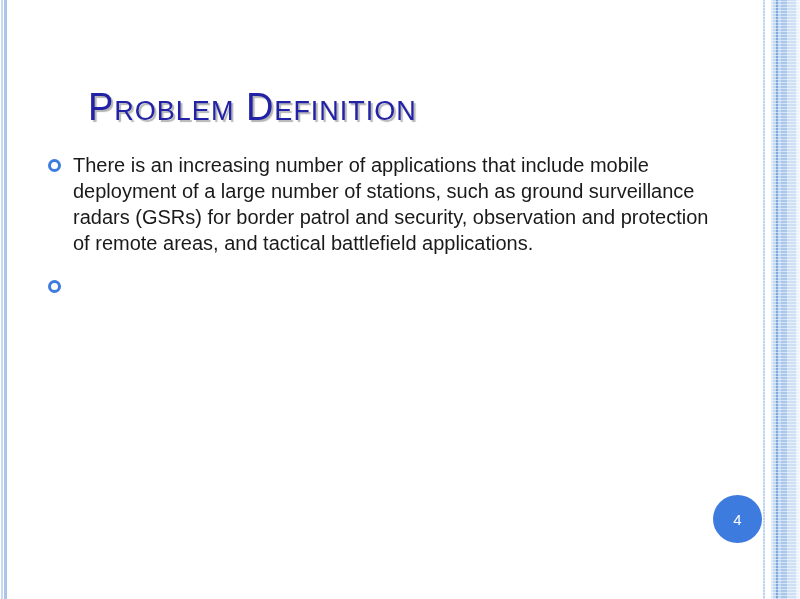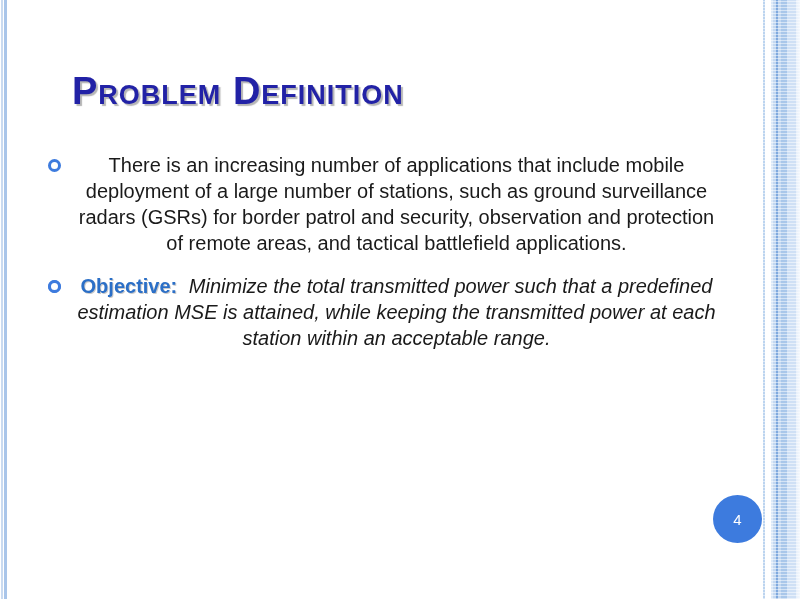--- a/index.html
+++ b/index.html
@@ -48,43 +48,42 @@
         #c3d8f1 16px, #c3d8f1 19px,
         #a9c7ea 19px, #a9c7ea 25px,
         #cfe0f5 25px, #cfe0f5 34px,
         #e6effa 34px, #f4f8fd 38px);
   }
 
   .title {
     position: absolute;
     left: 72px;
     top: 72px;
-    margin: 0;
+    margin: 16px;
     font-size: 38px;
     line-height: 1.05;
-    font-weight: 700;
+    font-weight: 400;
     font-variant: small-caps;
     letter-spacing: 1px;
     color: #2222a6;
     text-shadow: 2px 2px 1px rgba(120,120,120,0.55);
     white-space: nowrap;
   }
 
   .bullets {
     position: absolute;
     left: 48px;
     top: 152px;
     width: 672px;
     margin: 0;
     padding: 0;
     list-style: none;
     font-size: 20px;
     line-height: 26px;
     color: #1a1a1a;
-    text-align: center;
   }
   .bullets li {
     position: relative;
     padding-left: 25px;
     margin-bottom: 17px;
   }
   .ring {
     position: absolute;
     left: 0;
     top: 7px;
@@ -132,24 +131,19 @@
   <h1 class="title">Problem Definition</h1>
 
   <ul class="bullets">
     <li>
       <span class="ring"></span>
       <span>There is an increasing number of applications that include mobile deployment of a large number of stations, such as ground surveillance radars (GSRs) for border patrol and security, observation and protection of remote areas, and tactical battlefield applications.</span>
     </li>
     <li>
       <span class="ring"></span>
     </li>
-    <li class="objective-li">
-      <span class="ring"></span>
-      <span class="objective-lead">Objective:</span>
-      <span>Minimize the total transmitted power such that a predefined estimation MSE is attained, while keeping the transmitted power at each station within an acceptable range.</span>
-    </li>
   </ul>
 
   <div class="page-badge">
     <span>4</span>
   </div>
 
 </div>
 
 </body></html>

